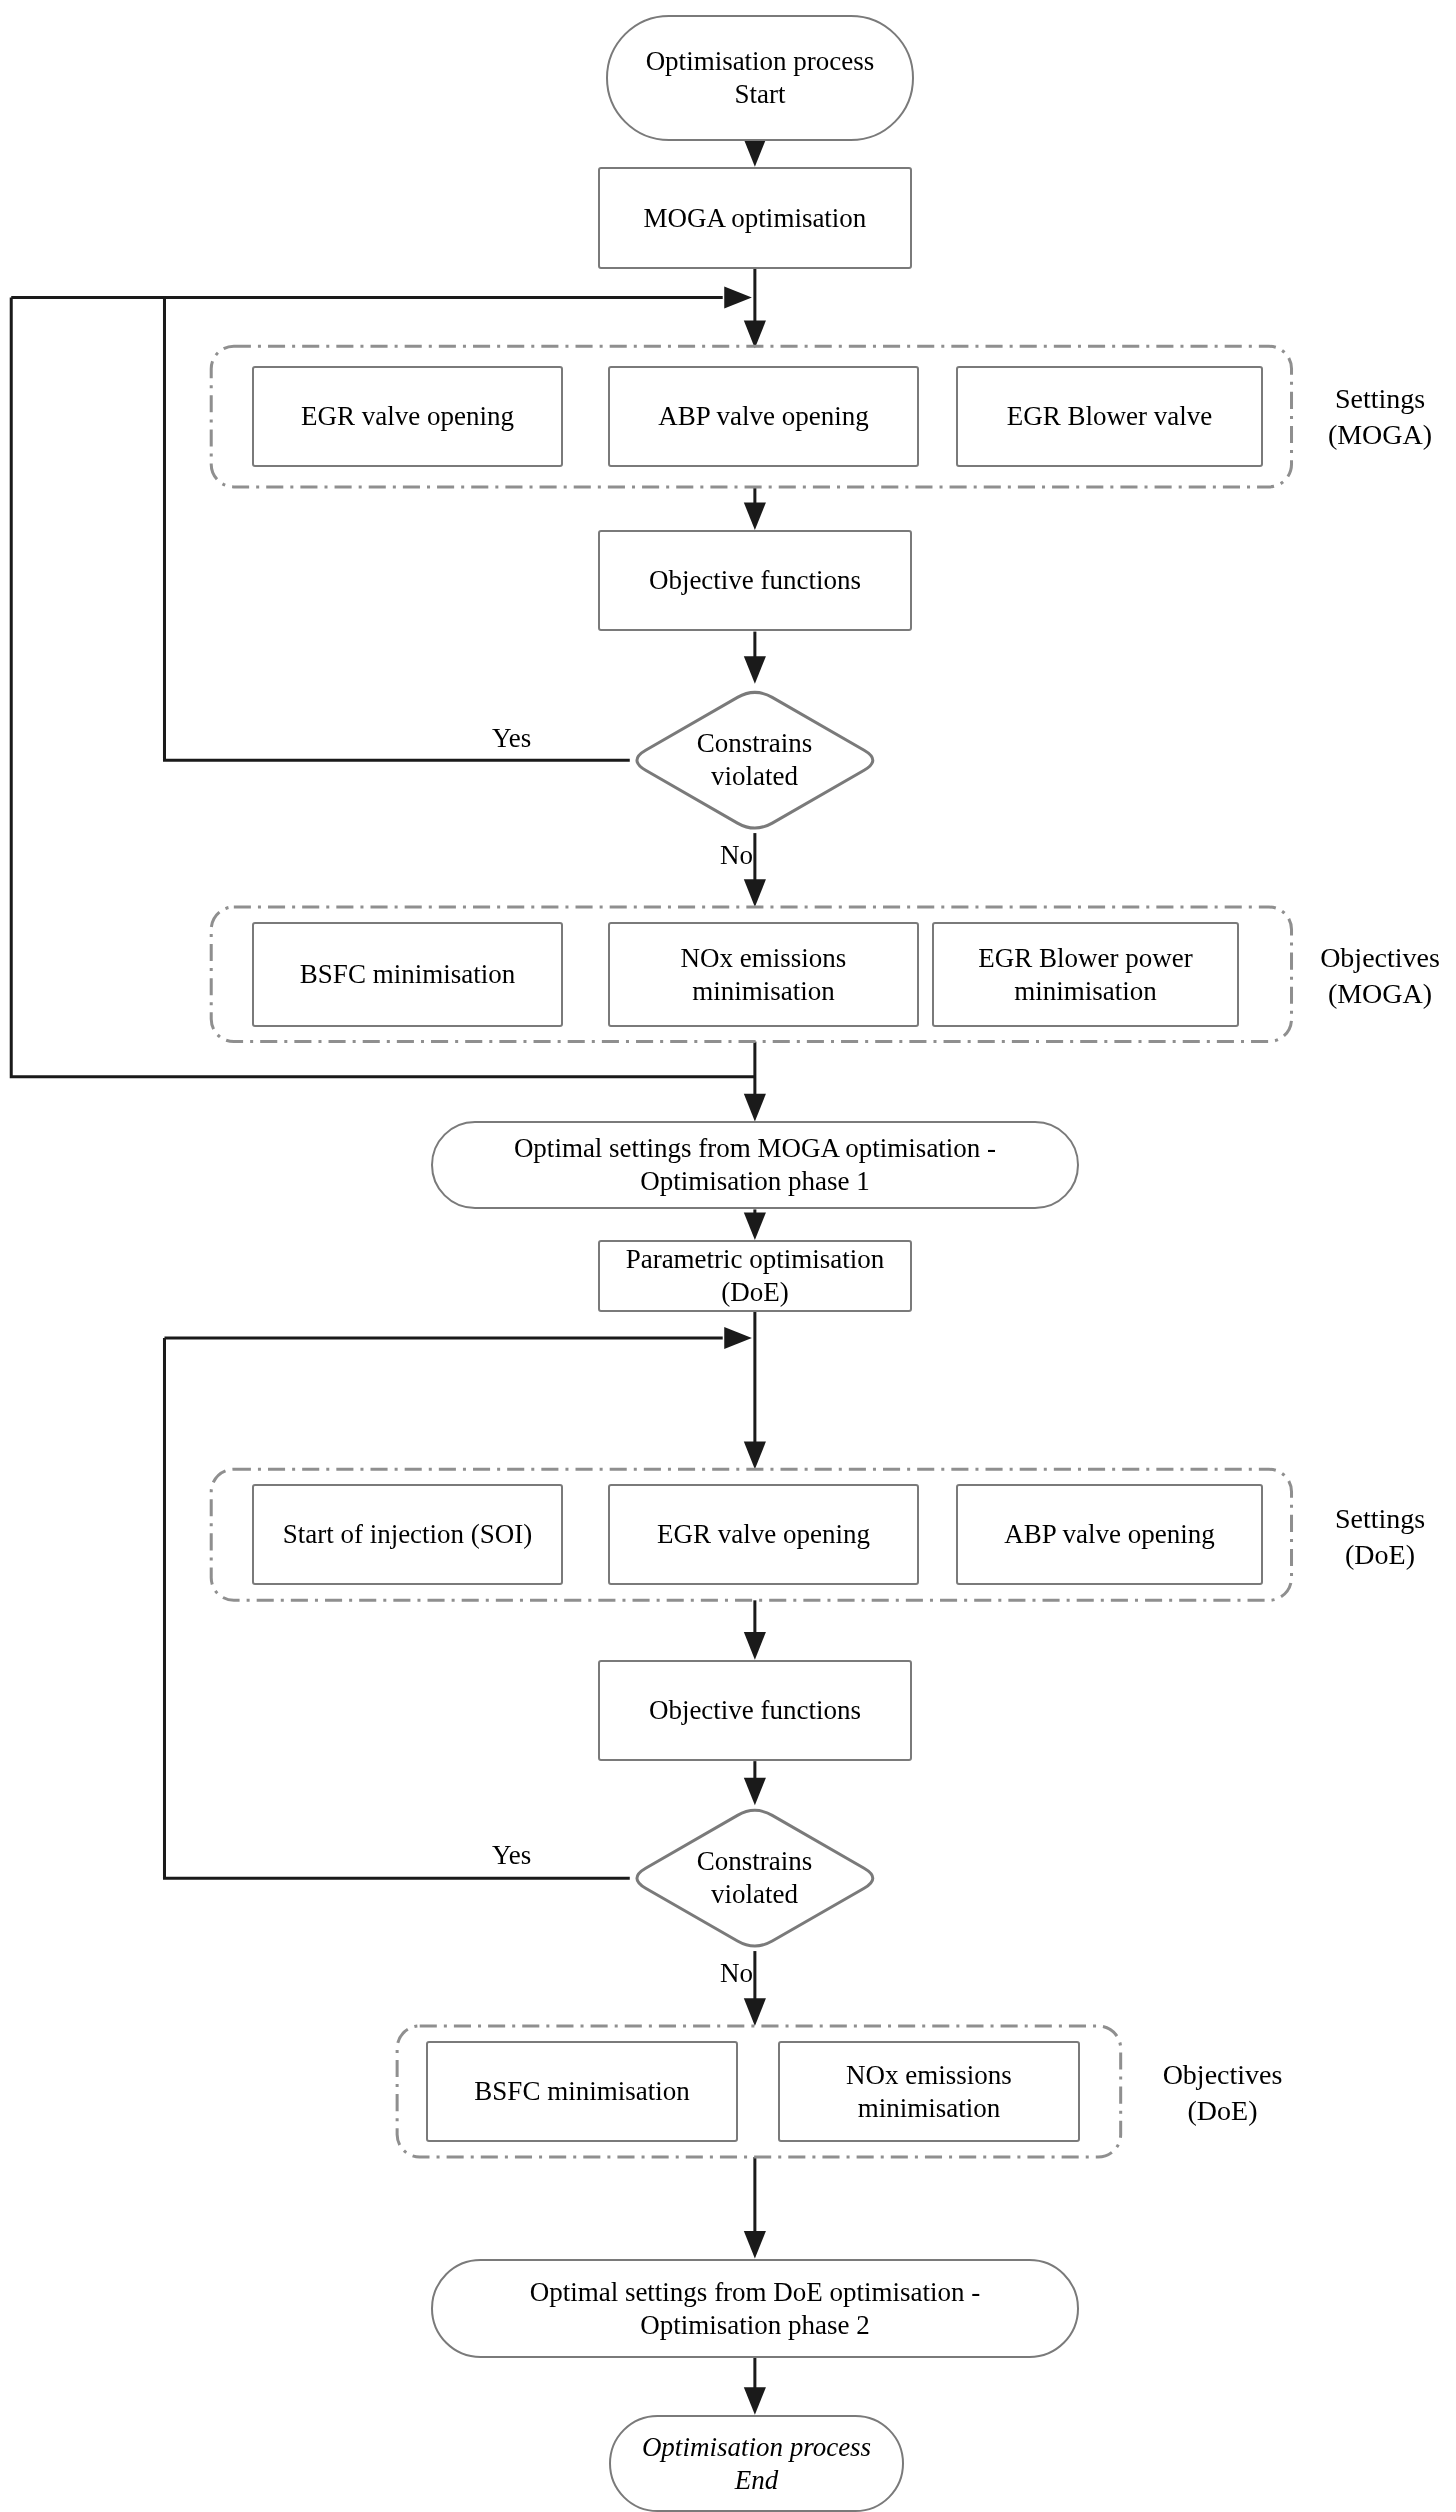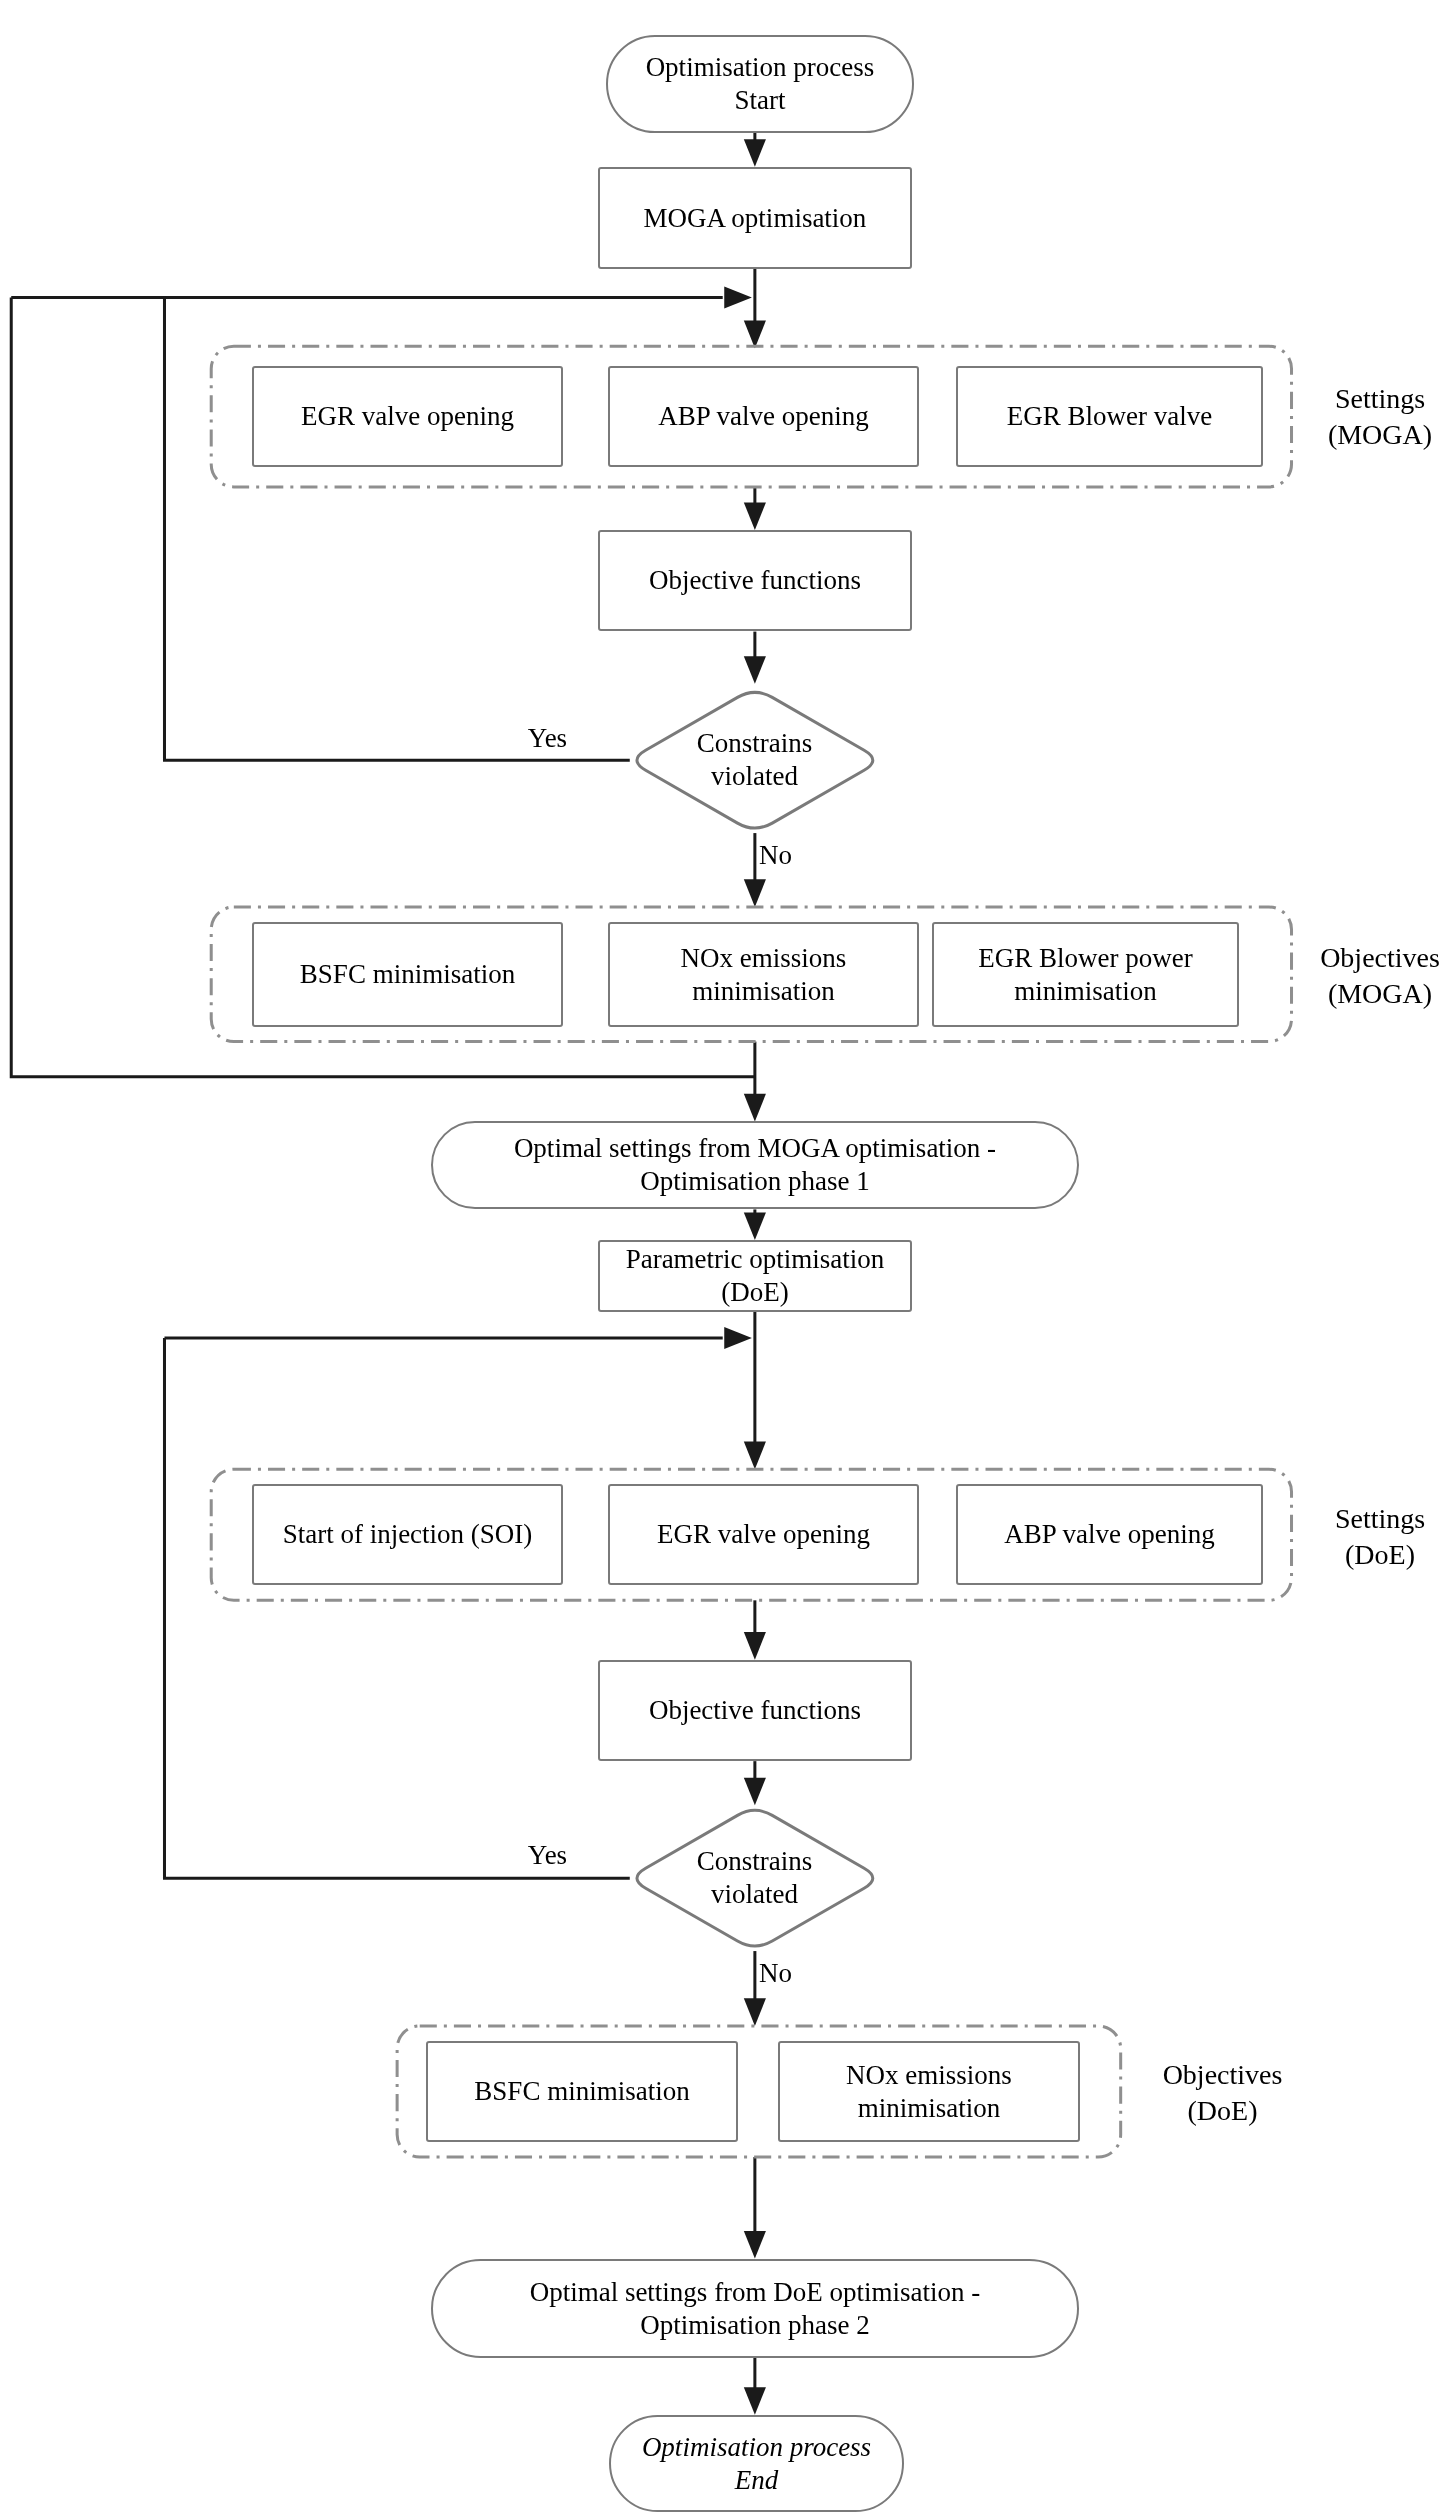--- a/index.html
+++ b/index.html
@@ -31,21 +31,21 @@
   }
   .glabel{
     position:absolute;z-index:2;
     font-size:28px;line-height:1.28;
     white-space:pre-line;
     text-align:center;
   }
   .elabel{
     position:absolute;z-index:2;
     font-size:27px;
-    width:111px;text-align:center;
+    width:111px;
   }
 </style>
 </head>
 <body>
 
 <div id="canvas">
 
   <svg id="wires" width="1457" height="2551" viewBox="0 0 2899 5077">
     <g stroke="#1a1a1a" stroke-width="6" fill="none">
 
@@ -94,21 +94,21 @@
       <rect x="420" y="2924" width="2150" height="261" rx="45"></rect>
       <rect x="790" y="4032" width="1440" height="261" rx="45"></rect>
     </g>
 
     <g fill="#ffffff" stroke="#7a7a7a" stroke-width="6">
       <path d="M1536.6 1387.9 L1719.4 1493.1 Q1754 1513 1719.4 1532.9 L1536.6 1638.1 Q1502 1658 1467.4 1638.1 L1284.6 1532.9 Q1250 1513 1284.6 1493.1 L1467.4 1387.9 Q1502 1368 1536.6 1387.9 Z"></path>
       <path d="M1536.6 3612.9 L1719.4 3718.1 Q1754 3738 1719.4 3757.9 L1536.6 3863.1 Q1502 3883 1467.4 3863.1 L1284.6 3757.9 Q1250 3738 1284.6 3718.1 L1467.4 3612.9 Q1502 3593 1536.6 3612.9 Z"></path>
     </g>
   </svg>
 
-  <div class="node stadium" style="left:606px;top:15px;width:308px;height:98px;margin-top:20px;">
+  <div class="node stadium" style="left:606px;top:15px;width:308px;height:126px;">
     <span>Optimisation process Start</span>
   </div>
 
   <div class="node" style="left:598px;top:167px;width:314px;height:102px;">
     <span>MOGA optimisation</span>
   </div>
 
   <div class="node" style="left:252px;top:366px;width:311px;height:101px;">
     <span>EGR valve opening</span>
   </div>

